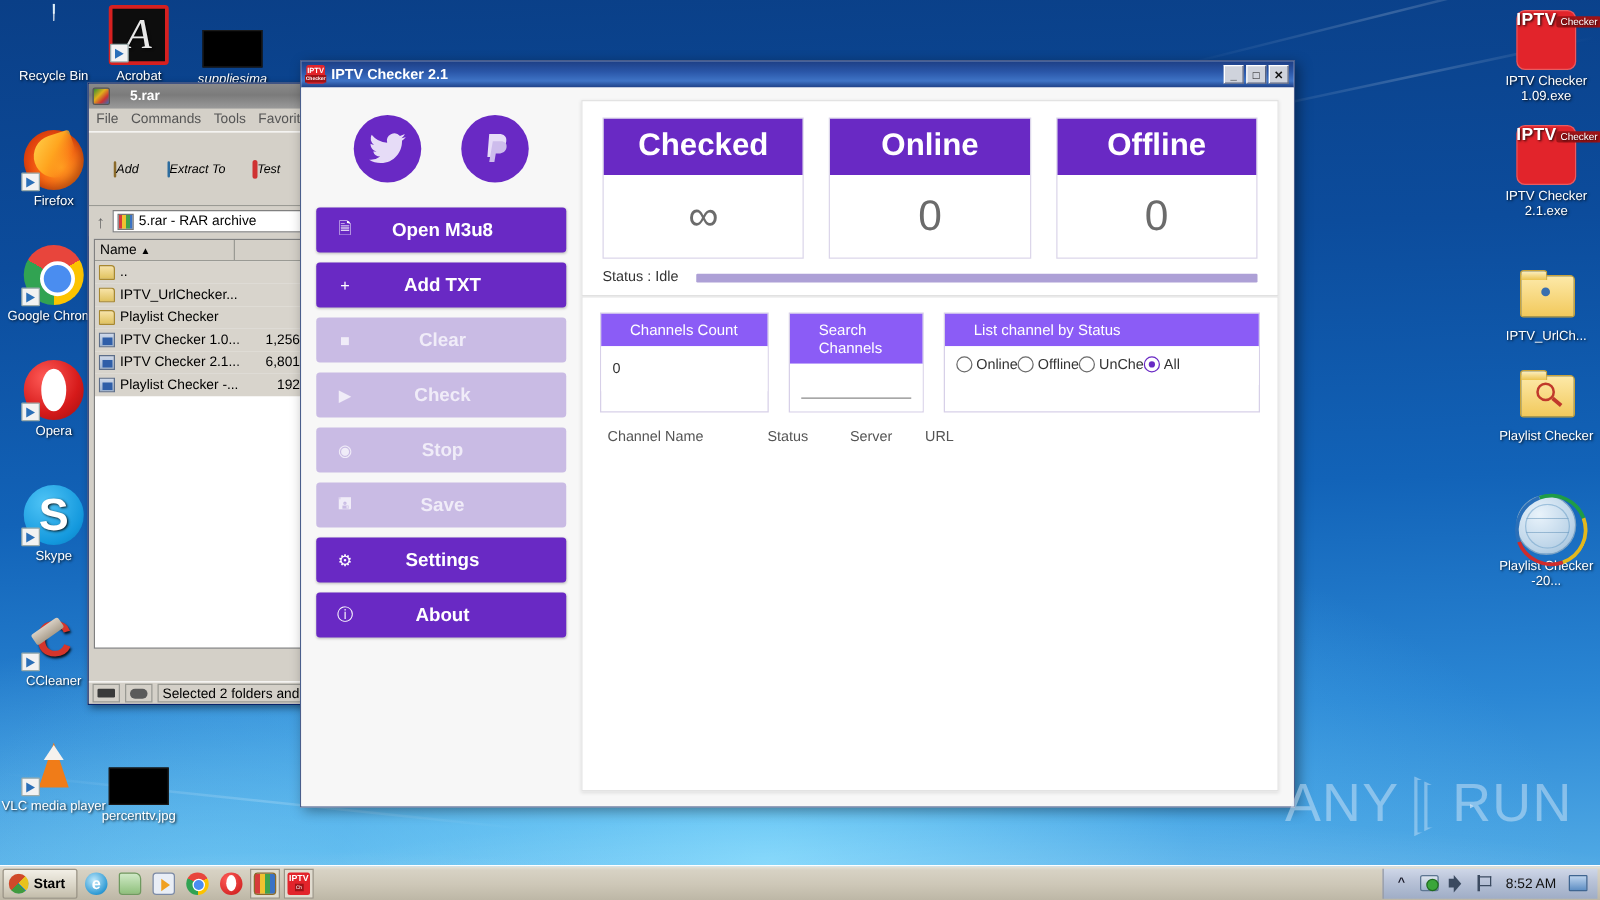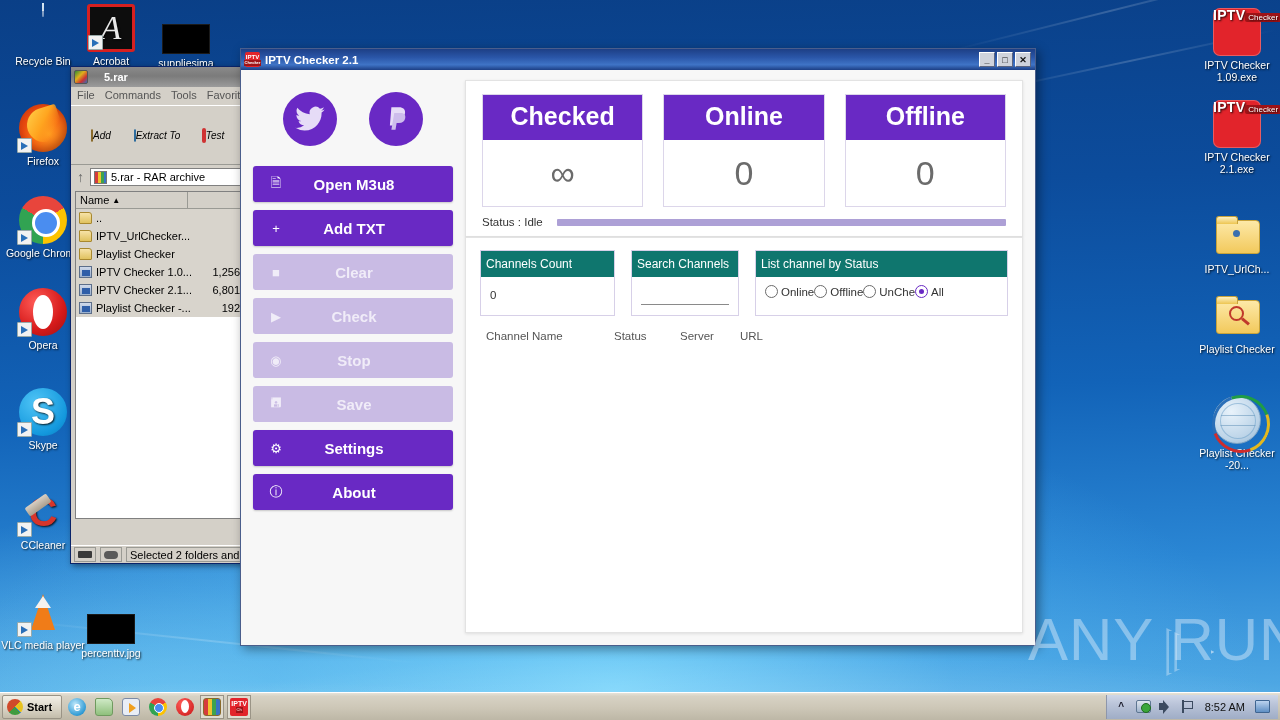--- a/index.html
+++ b/index.html
@@ -261,21 +261,21 @@
   .stat .sv {
     height:66px; display:flex; align-items:center; justify-content:center;
     font-size:34px; color:#6b6b6b; font-family:"Liberation Sans", sans-serif;
   }
   .statusline { display:flex; align-items:center; gap:14px; margin-top:9px; }
   .statusline .slbl { font-size:11.5px; color:#333; white-space:nowrap; }
   .progress { flex:1; height:7px; background:#ada0d6; border-radius:1px; }
   .listcard { padding:12px 14px 0 14px; flex:1; display:flex; flex-direction:column; }
   .filters { display:flex; gap:16px; }
   .fbox { border:1px solid #d7d0e8; display:flex; flex-direction:column; }
-  .fbox .fh { background:#0f766e; color:#fff; font-size:12px; padding:6px 5px; }
+  .fbox .fh { background:#8b5cf6; color:#fff; font-size:12px; padding:6px 23px; }
   .fbox .fb { background:#fff; padding:8px 9px 10px 9px; }
   .fbox.f1 { width:135px; }
   .fbox.f2 { width:108px; }
   .fbox.f3 { flex:1; }
   .countval { font-size:11.5px; color:#333; }
   .searchinput {
     width:100%; border:none; border-bottom:1px solid #8a8a8a; outline:none;
     font-size:11.5px; font-family:"Liberation Sans", sans-serif; background:transparent;
     padding:2px 0 3px 0;
   }
@@ -291,23 +291,23 @@
     border-radius:50%; background:#6929c4;
   }
   .radio .rtx { white-space:nowrap; overflow:hidden; }
   .radio.clip .rtx { max-width:38px; }
   .tableheads { display:flex; gap:0; padding:14px 4px 10px 6px; font-size:11.5px; color:#555; }
   .tableheads span { display:block; }
 
   
   #anyrun {
     position:absolute; left:1028px; top:612px; width:230px; height:62px;
-    display:flex; align-items:flex-end; gap:8px;
+    display:flex; align-items:center; gap:8px;
     color: rgba(225,238,250,0.45);
-    font-size:60px; letter-spacing:1px; font-family:"Liberation Sans", sans-serif;
+    font-size:43px; letter-spacing:1px; font-family:"Liberation Sans", sans-serif;
     pointer-events:none; user-select:none;
   }
   #anyrun .tri {
     width:52px; height:48px; position:relative;
   }
   #anyrun .tri::before, #anyrun .tri::after {
     content:""; position:absolute; left:4px; top:2px; width:42px; height:42px;
     border:3px solid rgba(225,238,250,0.40);
     clip-path: polygon(0 0, 100% 50%, 0 100%);
   }
@@ -389,21 +389,21 @@
     <span class="lbl">Recycle Bin</span>
   </div>
 
   <div class="dicon" style="left:68px; top:4px;">
     <span class="glyph ic-acrobat">
         <span class="shortcut-arrow"></span>
       </span>
     <span class="lbl">Acrobat</span>
   </div>
 
-  <div class="dicon" style="left:143px; top:14px;">
+  <div class="dicon" style="left:143px; top:14px;font-style:italic;">
     <span class="glyph ic-thumb"></span>
     <span class="lbl">suppliesima</span>
   </div>
 
   <div class="dicon" style="left:0px; top:104px;">
     <span class="glyph ic-firefox">
         <span class="shortcut-arrow"></span>
       </span>
     <span class="lbl">Firefox</span>
   </div>

